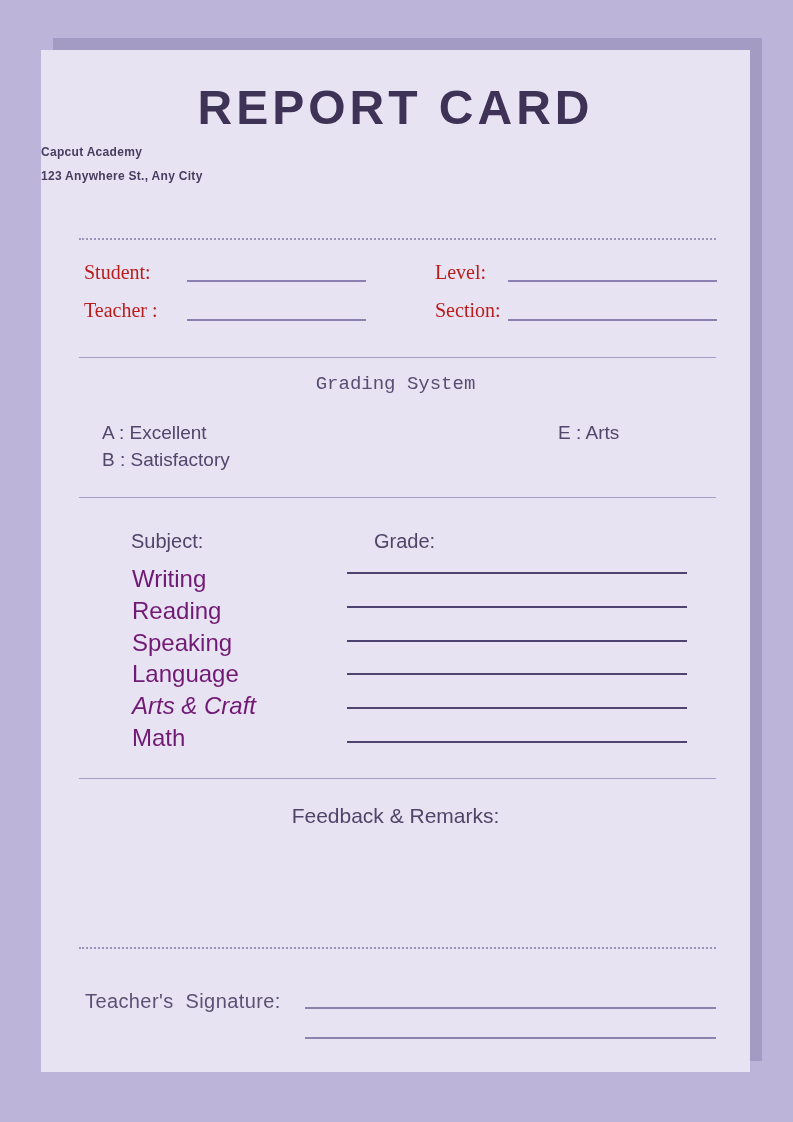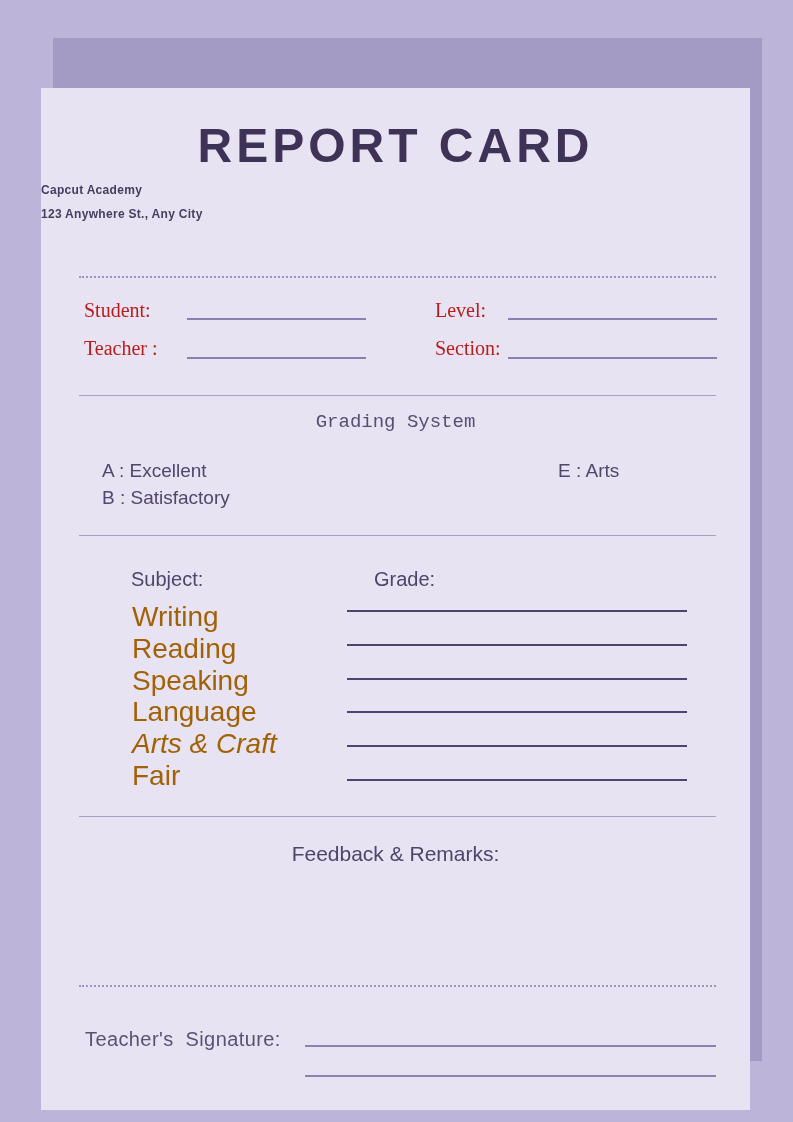--- a/index.html
+++ b/index.html
@@ -1,20 +1,20 @@
 <!DOCTYPE html>
 <html><head>
 <meta charset="utf-8">
 <style>
   * { margin:0; padding:0; box-sizing:border-box; }
   html,body { width:793px; height:1122px; }
   body { font-family:"Liberation Sans", sans-serif; background:#bdb4d9; }
   .stage { position:relative; width:793px; height:1122px; background:#bdb4d9; overflow:hidden; }
   .card-shadow { position:absolute; left:53px; top:38px; width:709px; height:1023px; background:#a49bc5; }
-  .card { position:absolute; left:41px; top:50px; width:709px; height:1022px; background:#e8e3f2;margin-top:38px; }
+  .card { position:absolute; left:41px; top:50px; width:709px; height:1022px; background:#e8e3f2; }
 
   .title { position:absolute; top:30px; left:0; width:100%; text-align:center;
            font-size:48px; font-weight:700; letter-spacing:4px; line-height:56px; color:#3e3356; }
   .school-block { position:absolute; top:90px; left:0; width:100%; text-align:left;
            font-size:12px; font-weight:600; line-height:24px; color:#473d60; letter-spacing:0.3px; }
 
   .rule { position:absolute; left:38px; width:637px; height:0; }
   .rule.solid  { border-top:1px solid #a89fc4; }
   .rule.dotted { border-top:2px dotted #9d94bd; }
   .r1 { top:188px; } .r2 { top:307px; } .r3 { top:447px; } .r4 { top:728px; } .r5 { top:897px; }
@@ -33,21 +33,21 @@
 
   .grading-heading { position:absolute; top:322px; left:0; width:100%; text-align:center;
            font-size:19px; color:#584d73; line-height:24px;font-family:Liberation Mono, monospace; }
   .gcol { position:absolute; top:369px; font-size:19px; line-height:27px; color:#51466c; }
   .gcol span { display:block; }
   .gc1 { left:61px; } .gc2 { left:286px; } .gc3 { left:517px; }
 
   .th { position:absolute; top:478px; font-size:20px; line-height:26px; color:#4f4569; }
   .th-subject { left:90px; } .th-grade { left:333px; }
 
-  .subj { position:absolute; left:91px; font-size:28px; line-height:22px; color:#a16207; }
+  .subj { position:absolute; left:91px; font-size:24px; line-height:22px; color:#701a75; }
   .s0 { top:518px; } .s1 { top:550px; } .s2 { top:582px; } .s3 { top:613px; } .s4 { top:645px;font-style:italic; } .s5 { top:677px; }
 
   .gline { position:absolute; left:306px; width:340px; height:2px; background:#4f4470; }
   .g0 { top:522px; } .g1 { top:556px; } .g2 { top:590px; } .g3 { top:623px; } .g4 { top:657px; } .g5 { top:691px; }
 
   .feedback-heading { position:absolute; top:753px; left:0; width:100%; text-align:center;
            font-size:21px; line-height:26px; color:#4f4569; }
 
   .sig-label { position:absolute; left:44px; font-size:20px; line-height:22px; color:#5b5175;
            word-spacing:6px; letter-spacing:0.4px; }
@@ -99,21 +99,21 @@
     <div class="subj s0">Writing</div>
     <div class="gline g0"></div>
     <div class="subj s1">Reading</div>
     <div class="gline g1"></div>
     <div class="subj s2">Speaking</div>
     <div class="gline g2"></div>
     <div class="subj s3">Language</div>
     <div class="gline g3"></div>
     <div class="subj s4">Arts &amp; Craft</div>
     <div class="gline g4"></div>
-    <div class="subj s5">Fair</div>
+    <div class="subj s5">Math</div>
     <div class="gline g5"></div>
 
     <div class="rule solid r4"></div>
 
     <div class="feedback-heading">Feedback &amp; Remarks:</div>
 
     <div class="rule dotted r5"></div>
 
     <div class="sig-label sig-t">Teacher's Signature:</div>
     <div class="sigline sgl-t"></div>

